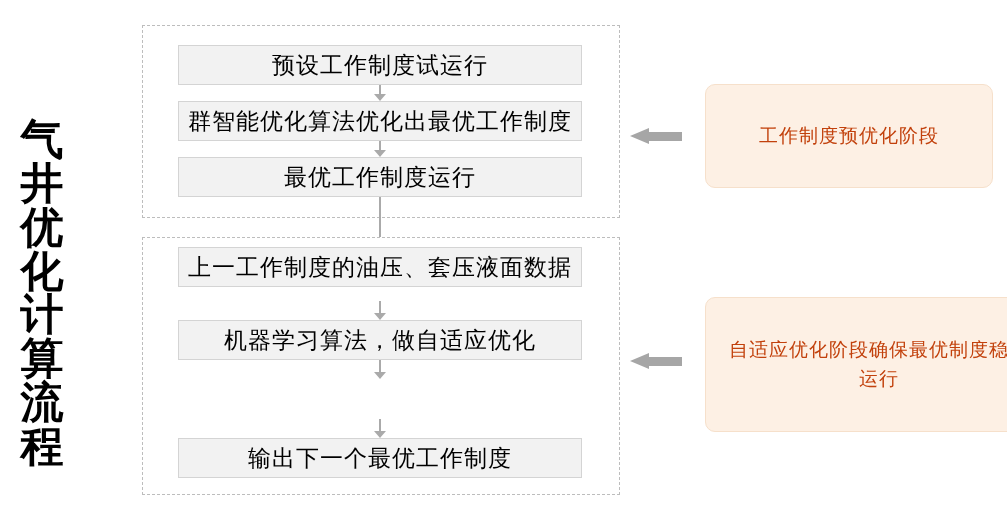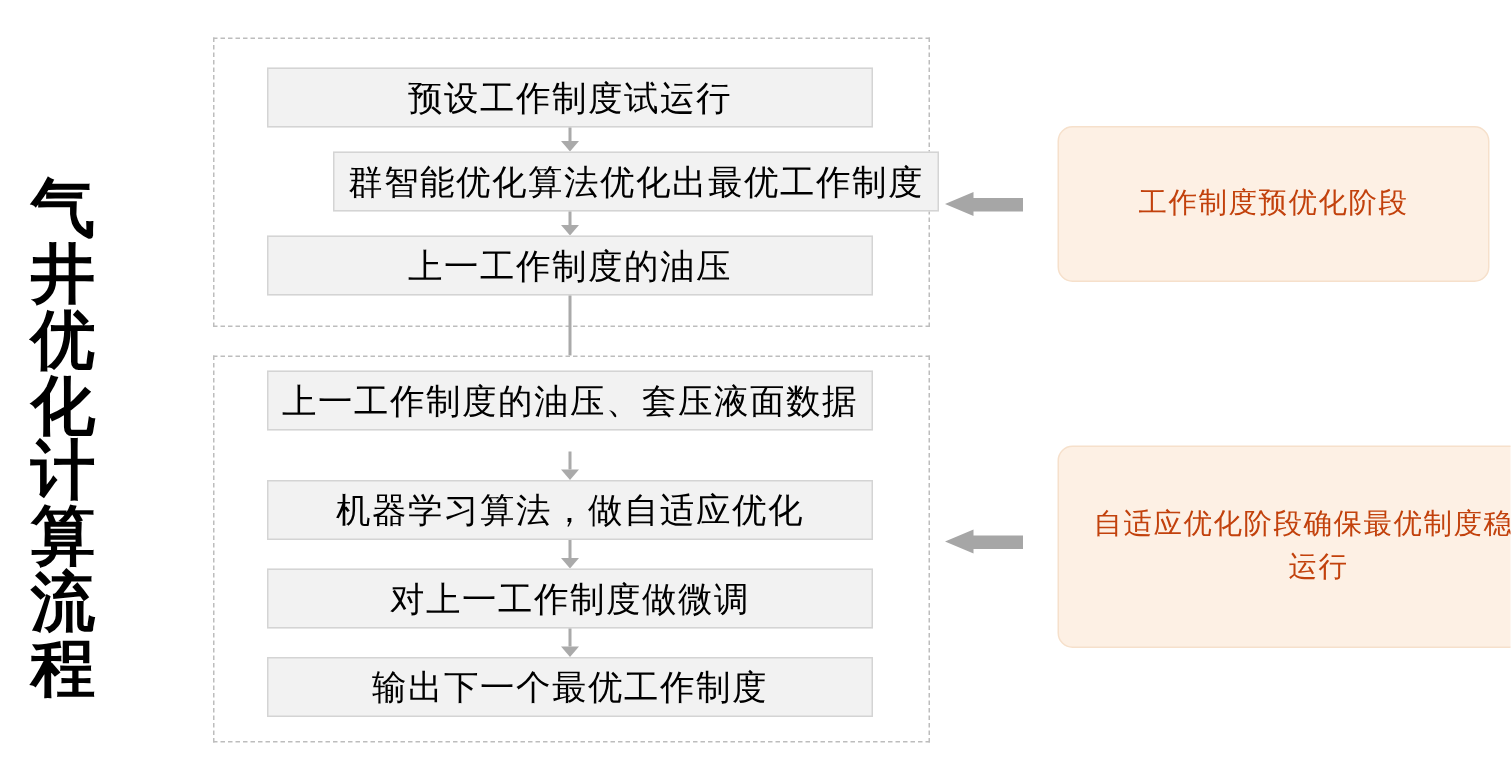--- a/index.html
+++ b/index.html
@@ -158,28 +158,28 @@
 
   <div class="group" id="group-pre"></div>
 
   <div class="box" style="left:178px; top:45px; width:404px; height:40px;">预设工作制度试运行</div>
 
   <div class="arrow" style="left:374px; top:85px; height:16px;">
     <div class="stem" style="height:10px;"></div>
     <div class="head"></div>
   </div>
 
-  <div class="box" style="left:178px; top:101px; width:404px; height:40px;margin-left:44px;">群智能优化算法优化出最优工作制度</div>
+  <div class="box" style="left:178px; top:101px; width:404px; height:40px;">群智能优化算法优化出最优工作制度</div>
 
   <div class="arrow" style="left:374px; top:141px; height:16px;">
     <div class="stem" style="height:10px;"></div>
     <div class="head"></div>
   </div>
 
-  <div class="box" style="left:178px; top:157px; width:404px; height:40px;">上一工作制度的油压</div>
+  <div class="box" style="left:178px; top:157px; width:404px; height:40px;">最优工作制度运行</div>
 
   <div class="arrow" style="left:374px; top:197px; height:64px;">
     <div class="stem" style="height:57px;"></div>
     <div class="head"></div>
   </div>
 
   <div class="group" id="group-adaptive"></div>
 
   <div class="box" style="left:178px; top:247px; width:404px; height:40px;">上一工作制度的油压、套压液面数据</div>
 
@@ -188,21 +188,20 @@
     <div class="head"></div>
   </div>
 
   <div class="box" style="left:178px; top:320px; width:404px; height:40px;font-family:Liberation Serif, serif;">机器学习算法，做自适应优化</div>
 
   <div class="arrow" style="left:374px; top:360px; height:19px;">
     <div class="stem" style="height:12px;"></div>
     <div class="head"></div>
   </div>
 
-  <div class="box" style="left:178px; top:379px; width:404px; height:40px;">对上一工作制度做微调</div>
 
   <div class="arrow" style="left:374px; top:419px; height:19px;">
     <div class="stem" style="height:12px;"></div>
     <div class="head"></div>
   </div>
 
   <div class="box" style="left:178px; top:438px; width:404px; height:40px;">输出下一个最优工作制度</div>
 
   <div class="harrow" id="harrow-pre">
     <div class="hstem"></div>

